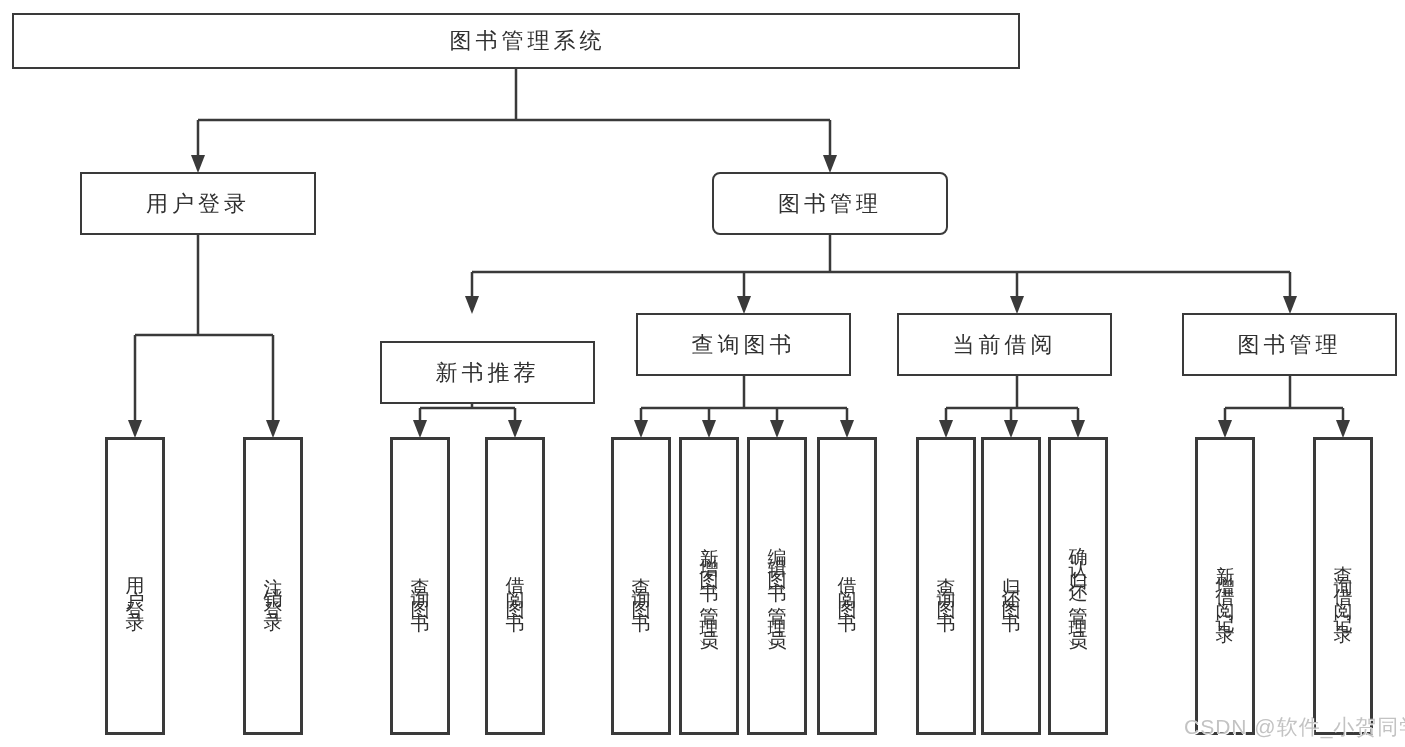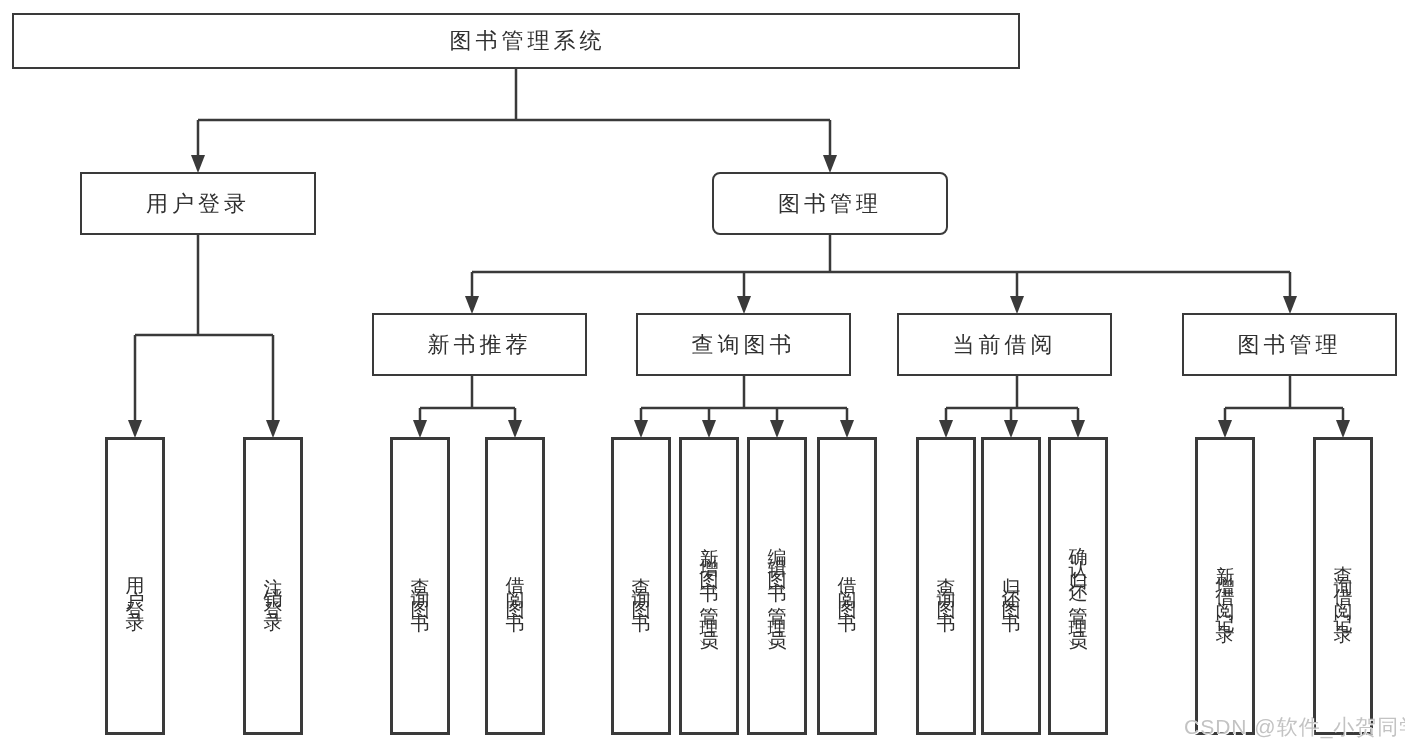--- a/index.html
+++ b/index.html
@@ -28,21 +28,21 @@
     text-align: center;
   }
   .header {
     font-size: 22px;
     letter-spacing: 4px;
   }
   .root  { left: 12px;  top: 13px;  width: 1008px; height: 56px; padding-left: 23px; }
   .l2a   { left: 80px;  top: 172px; width: 236px;  height: 63px; }
   .l2b   { left: 712px; top: 172px; width: 236px;  height: 63px; border-radius: 8px; }
   .l3    { top: 313px;  width: 215px; height: 63px; }
-  .l3a   { left: 372px; }
+  .l3a   { left: 380px; margin-top: 28px; }
   .l3b   { left: 636px; }
   .l3c   { left: 897px; }
   .l3d   { left: 1182px; }
   .leaf {
     top: 437px;
     width: 60px;
     height: 298px;
     border-width: 3px;
   }
   .vtext {

